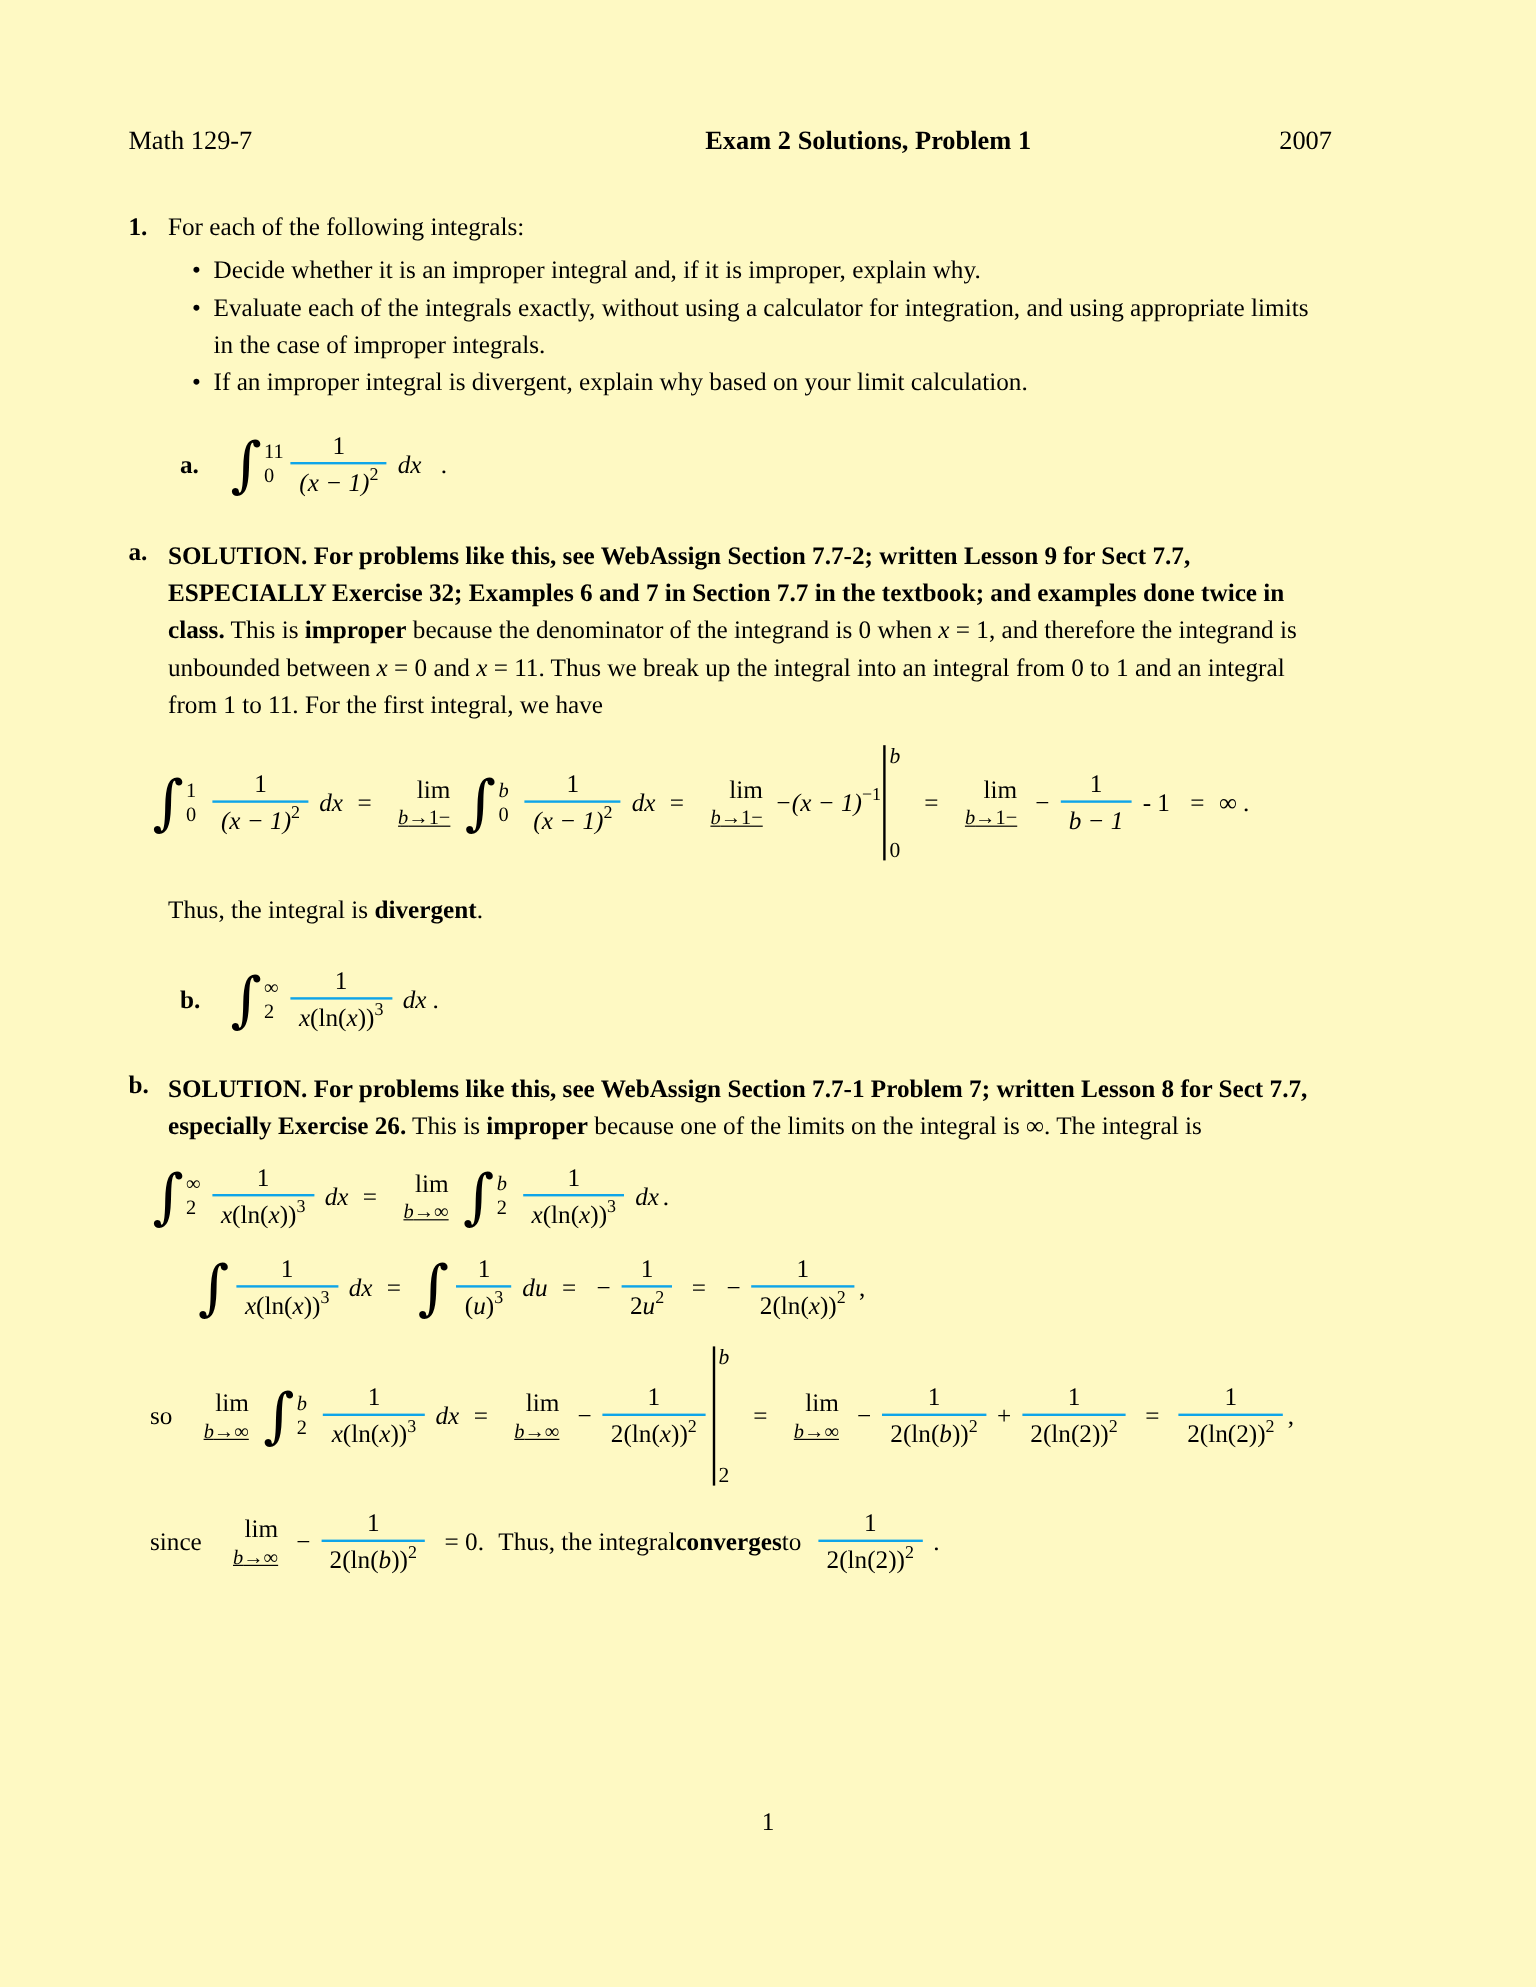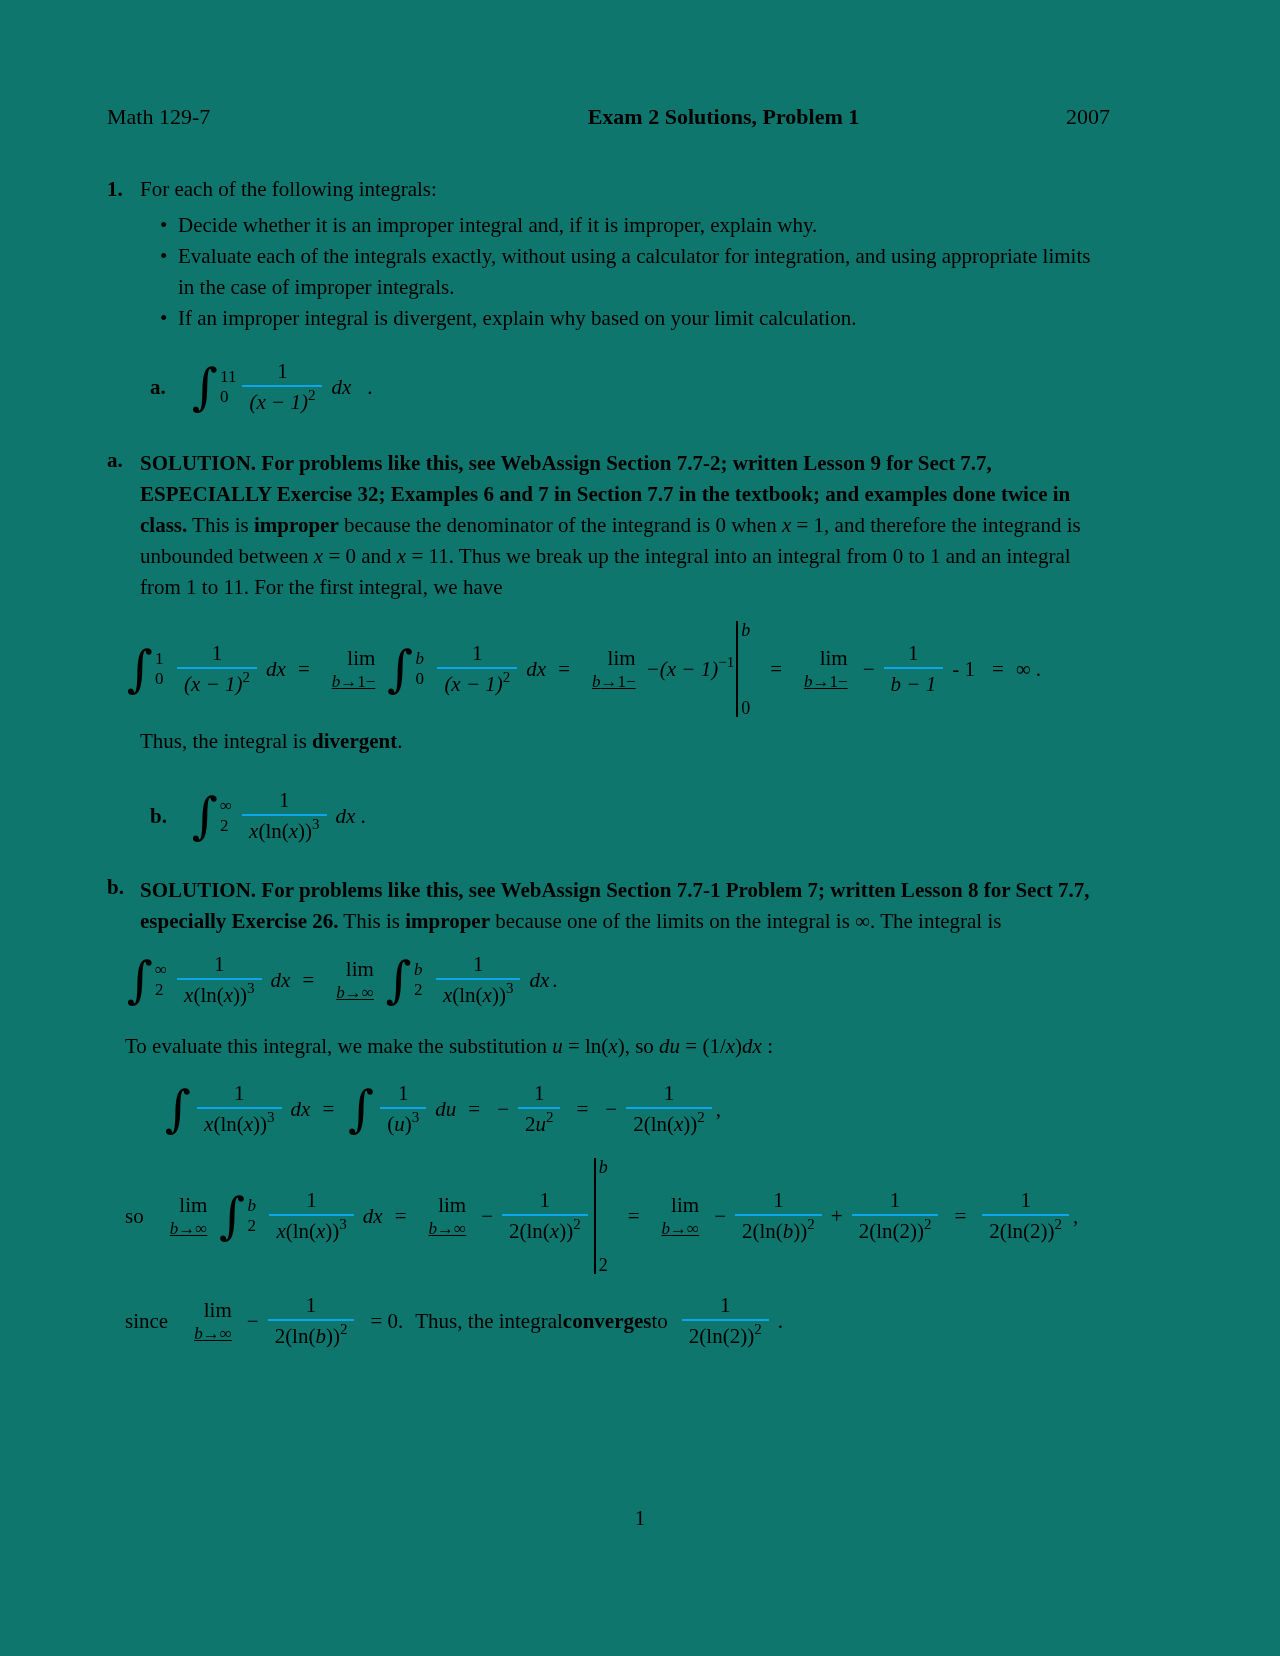--- a/index.html
+++ b/index.html
@@ -1,17 +1,17 @@
 <!DOCTYPE html>
 <html><head>
 <meta charset="utf-8">
 <style>
   html,body{margin:0;padding:0;}
   body{background:#ffffff;}
-  .page{position:relative;width:1280px;height:1656px;background:#0f766e;color:#000;
+  .page{position:relative;width:1280px;height:1656px;background:#fef9c3;color:#000;
         font-family:"Liberation Serif","DejaVu Serif",serif;font-size:21px;overflow:hidden;}
   .content{padding:104px 170px 0 107px;}
 
   
   .doc-header{display:flex;align-items:baseline;font-size:22px;}
   .h-left{flex:1;}
   .h-center{flex:2;text-align:right;font-weight:bold;}
   .h-right{flex:1;text-align:right;}
 
   
@@ -23,21 +23,21 @@
   .btext{flex:1;}
 
   
   .part-row{display:flex;align-items:center;margin-left:43px;margin-top:24px;}
   .part-label{font-weight:bold;width:40px;flex:none;}
 
   
   .sol{display:flex;margin-top:32px;}
   .sol-label{font-weight:bold;width:33px;flex:none;}
   .sol-text{flex:1;line-height:31px;}
-  .plain{margin-left:33px;margin-top:9px;line-height:31px;}
+  .plain{margin-left:33px;margin-top:26px;line-height:31px;}
 
   
   .formula{display:flex;align-items:center;white-space:nowrap;margin-left:18px;}
   .math{display:inline-flex;align-items:center;white-space:nowrap;}
   i{font-style:italic;}
   b{font-weight:bold;}
   .frac{display:inline-flex;flex-direction:column;align-items:center;margin:0 4px;}
   .num{padding:0 7px 3px;line-height:1.05;}
   .den{border-top:2px solid #0ea5e9;padding:4px 7px 1px;line-height:1.05;}
   .intgrp{display:inline-flex;align-items:center;margin:0 2px;}
@@ -227,21 +227,20 @@
         </span>
       </span>
       <span class="frac">
         <span class="num">1</span>
         <span class="den"><i>x</i><span>(ln(</span><i>x</i><span>))</span><span class="sup">3</span></span>
       </span>
       <span class="dxi">dx</span>
       <span style="margin-left:3px;">.</span>
     </div>
 
-    <div class="plain" style="margin-left:18px;margin-top:22px;"><span>To evaluate this integral, we make the substitution  </span><i>u</i><span> = ln(</span><i>x</i><span>),  so  </span><i>du</i><span> = (1/</span><i>x</i><span>)</span><i>dx</i><span> :</span></div>
 
     <div class="formula mt20 indent60">
       <span class="intgrp">
         <span class="isign">∫</span>
       </span>
       <span class="frac">
         <span class="num">1</span>
         <span class="den"><i>x</i><span>(ln(</span><i>x</i><span>))</span><span class="sup">3</span></span>
       </span>
       <span class="dxi">dx</span>

